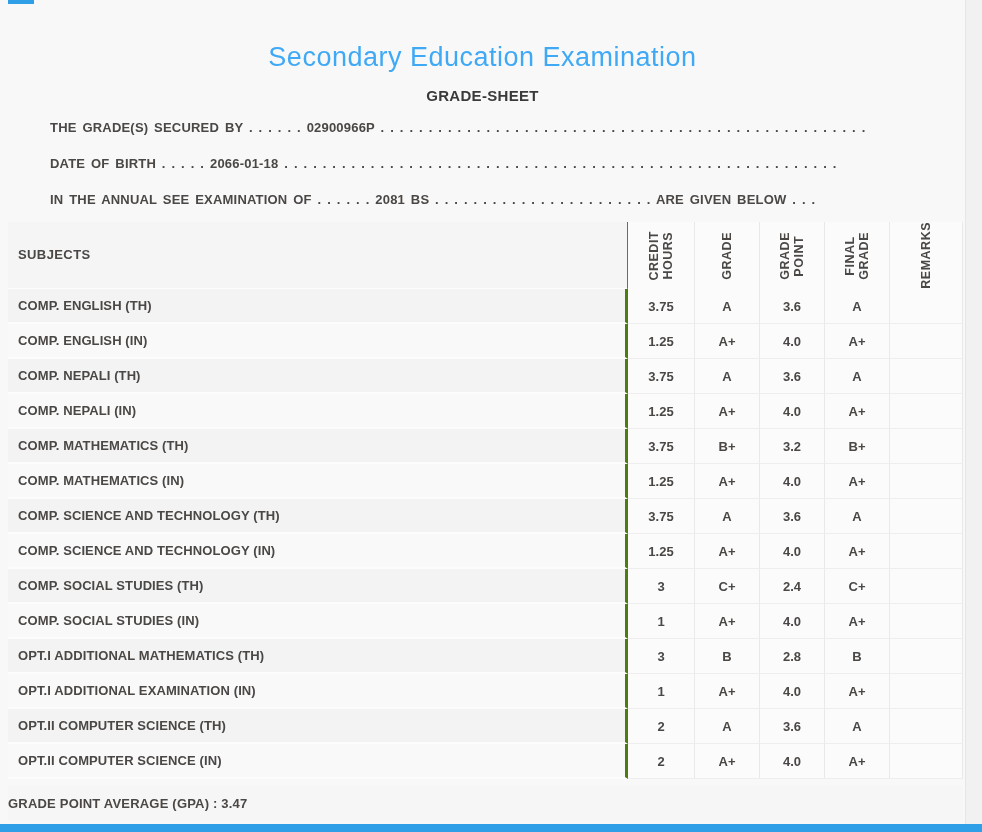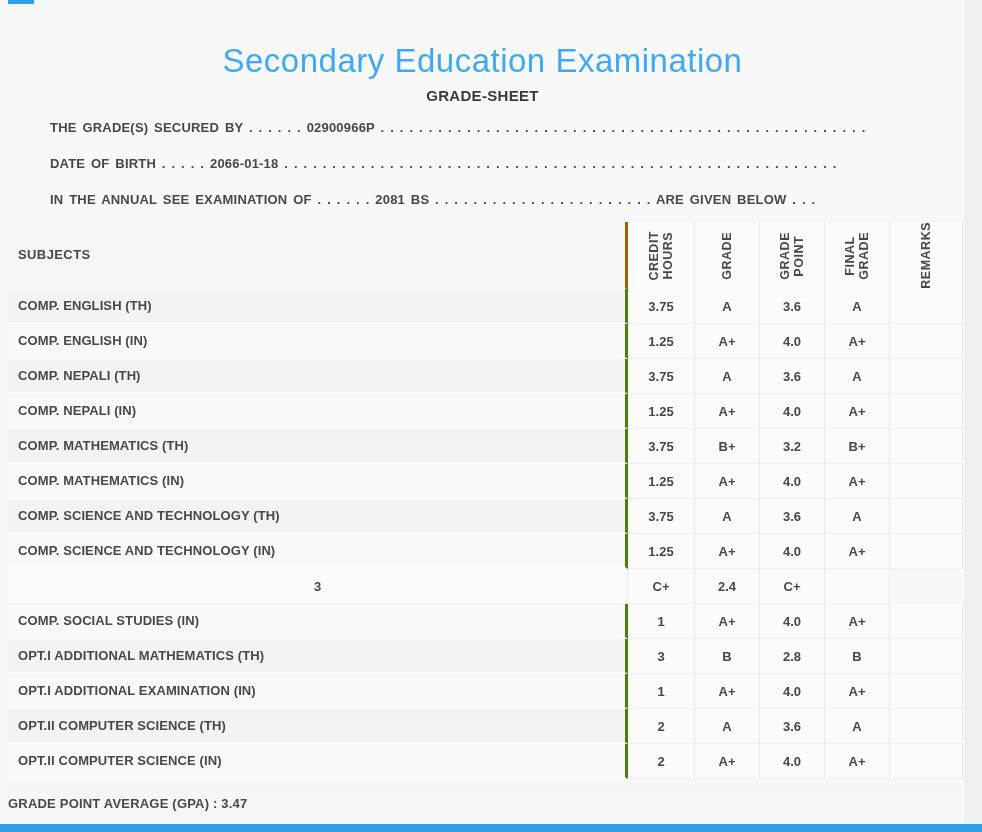--- a/index.html
+++ b/index.html
@@ -8,41 +8,41 @@
     background:#f7f7f7;
     font-family:"Liberation Sans",sans-serif;
   }
   .content{position:absolute;left:0;top:0;width:965px;height:832px;background:#f8f8f8;}
   .scrollbar-track{position:absolute;right:0;top:0;width:17px;height:832px;background:#f1f1f1;border-left:1px solid #e6e6e6;box-sizing:border-box;}
   .top-sliver{position:absolute;left:8px;top:0;width:26px;height:4px;background:#2f9fe8;}
   .footer-bar{position:absolute;left:0;bottom:0;width:982px;height:8px;background:#2f9fe8;z-index:5;}
 
   .page-title{
     position:absolute;top:42px;left:0;width:965px;text-align:center;
-    font-size:33px;font-weight:400;color:#3fa9f5;letter-spacing:.5px;
+    font-size:27px;font-weight:400;color:#3fa9f5;letter-spacing:.5px;
   }
   .page-subtitle{
     position:absolute;top:87px;left:0;width:965px;text-align:center;
     font-size:15px;font-weight:bold;color:#3a3a3a;letter-spacing:.3px;
   }
 
   .info{position:absolute;left:18px;top:118px;width:938px;margin-left:32px;}
   .info-line{
     font-size:13px;font-weight:bold;color:#4a4745;line-height:20px;margin-bottom:16px;
     white-space:nowrap;overflow:hidden;word-spacing:2px;letter-spacing:.2px;
   }
 
   .gs-table{position:absolute;left:8px;top:222px;width:955px;}
   .thead,.tr{display:grid;grid-template-columns:620px 67px 65px 65px 65px 73px;}
   .thead{height:67px;}
   .tr{height:35px;}
   .td,.th{box-sizing:border-box;display:flex;align-items:center;font-weight:bold;color:#4a4745;}
   .th-subject{
     background:#f5f5f5;padding-left:10px;font-size:13px;letter-spacing:.4px;
-    border-right:3px solid #a16207;border-bottom:2px solid #fcfcfc;
+    border-right:1px solid #a16207;border-bottom:2px solid #fcfcfc;
   }
   .th-vert{
     background:#fbfbfb;justify-content:center;overflow:visible;
     border-right:1px solid #e9e9e9;border-bottom:1px solid #e9e9e9;
   }
   .vtext{
     writing-mode:vertical-rl;transform:rotate(180deg);white-space:pre-line;
     font-size:12.5px;line-height:14px;letter-spacing:.5px;text-align:center;color:#4a4745;
   }
   .td-subject{
@@ -157,20 +157,21 @@
   </div>
         <div class="tr">
     <div class="td td-subject">COMP. SCIENCE AND TECHNOLOGY (IN)</div>
     <div class="td td-num">1.25</div>
     <div class="td td-num">A+</div>
     <div class="td td-num">4.0</div>
     <div class="td td-num">A+</div>
     <div class="td td-num"></div>
   </div>
         <div class="tr">
+    <div class="td td-subject">COMP. SOCIAL STUDIES (TH)</div>
     <div class="td td-num">3</div>
     <div class="td td-num">C+</div>
     <div class="td td-num">2.4</div>
     <div class="td td-num">C+</div>
     <div class="td td-num"></div>
   </div>
         <div class="tr">
     <div class="td td-subject">COMP. SOCIAL STUDIES (IN)</div>
     <div class="td td-num">1</div>
     <div class="td td-num">A+</div>

